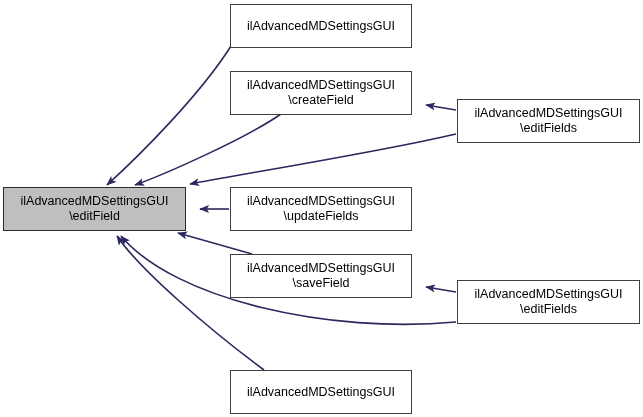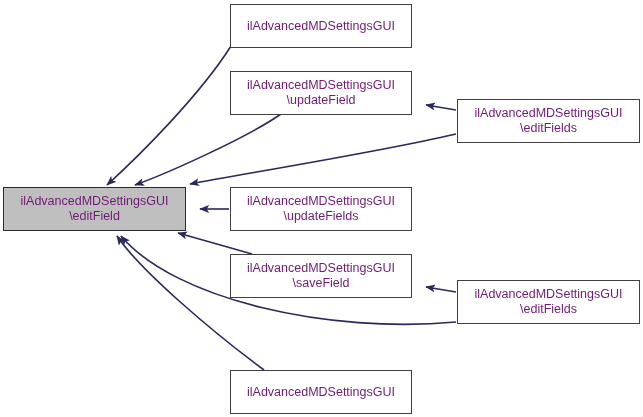--- a/index.html
+++ b/index.html
@@ -28,21 +28,21 @@
     box-sizing: border-box;
     border: 1px solid #404040;
     background: #ffffff;
     display: flex;
     flex-direction: column;
     align-items: center;
     justify-content: center;
     text-align: right;
     font-size: 12.5px;
     line-height: 15px;
-    color: #701a75;
+    color: #000000;
     white-space: nowrap;
   }
   .node.highlight {
     background: #bfbfbf;
     border: 1px solid #2b2b2b;
   }
   .node .ln {
     display: block;
   }
 </style>
@@ -81,21 +81,21 @@
     <span class="ln">ilAdvancedMDSettingsGUI</span>
     <span class="ln">\editField</span>
   </div>
 
   <div class="node" style="left:230px; top:4px; width:182px; height:44px;">
     <span class="ln">ilAdvancedMDSettingsGUI</span>
   </div>
 
   <div class="node" style="left:230px; top:71px; width:182px; height:44px;">
     <span class="ln">ilAdvancedMDSettingsGUI</span>
-    <span class="ln">\updateField</span>
+    <span class="ln">\createField</span>
   </div>
 
   <div class="node" style="left:457px; top:99px; width:183px; height:44px;">
     <span class="ln">ilAdvancedMDSettingsGUI</span>
     <span class="ln">\editFields</span>
   </div>
 
   <div class="node" style="left:230px; top:187px; width:182px; height:44px;">
     <span class="ln">ilAdvancedMDSettingsGUI</span>
     <span class="ln">\updateFields</span>

